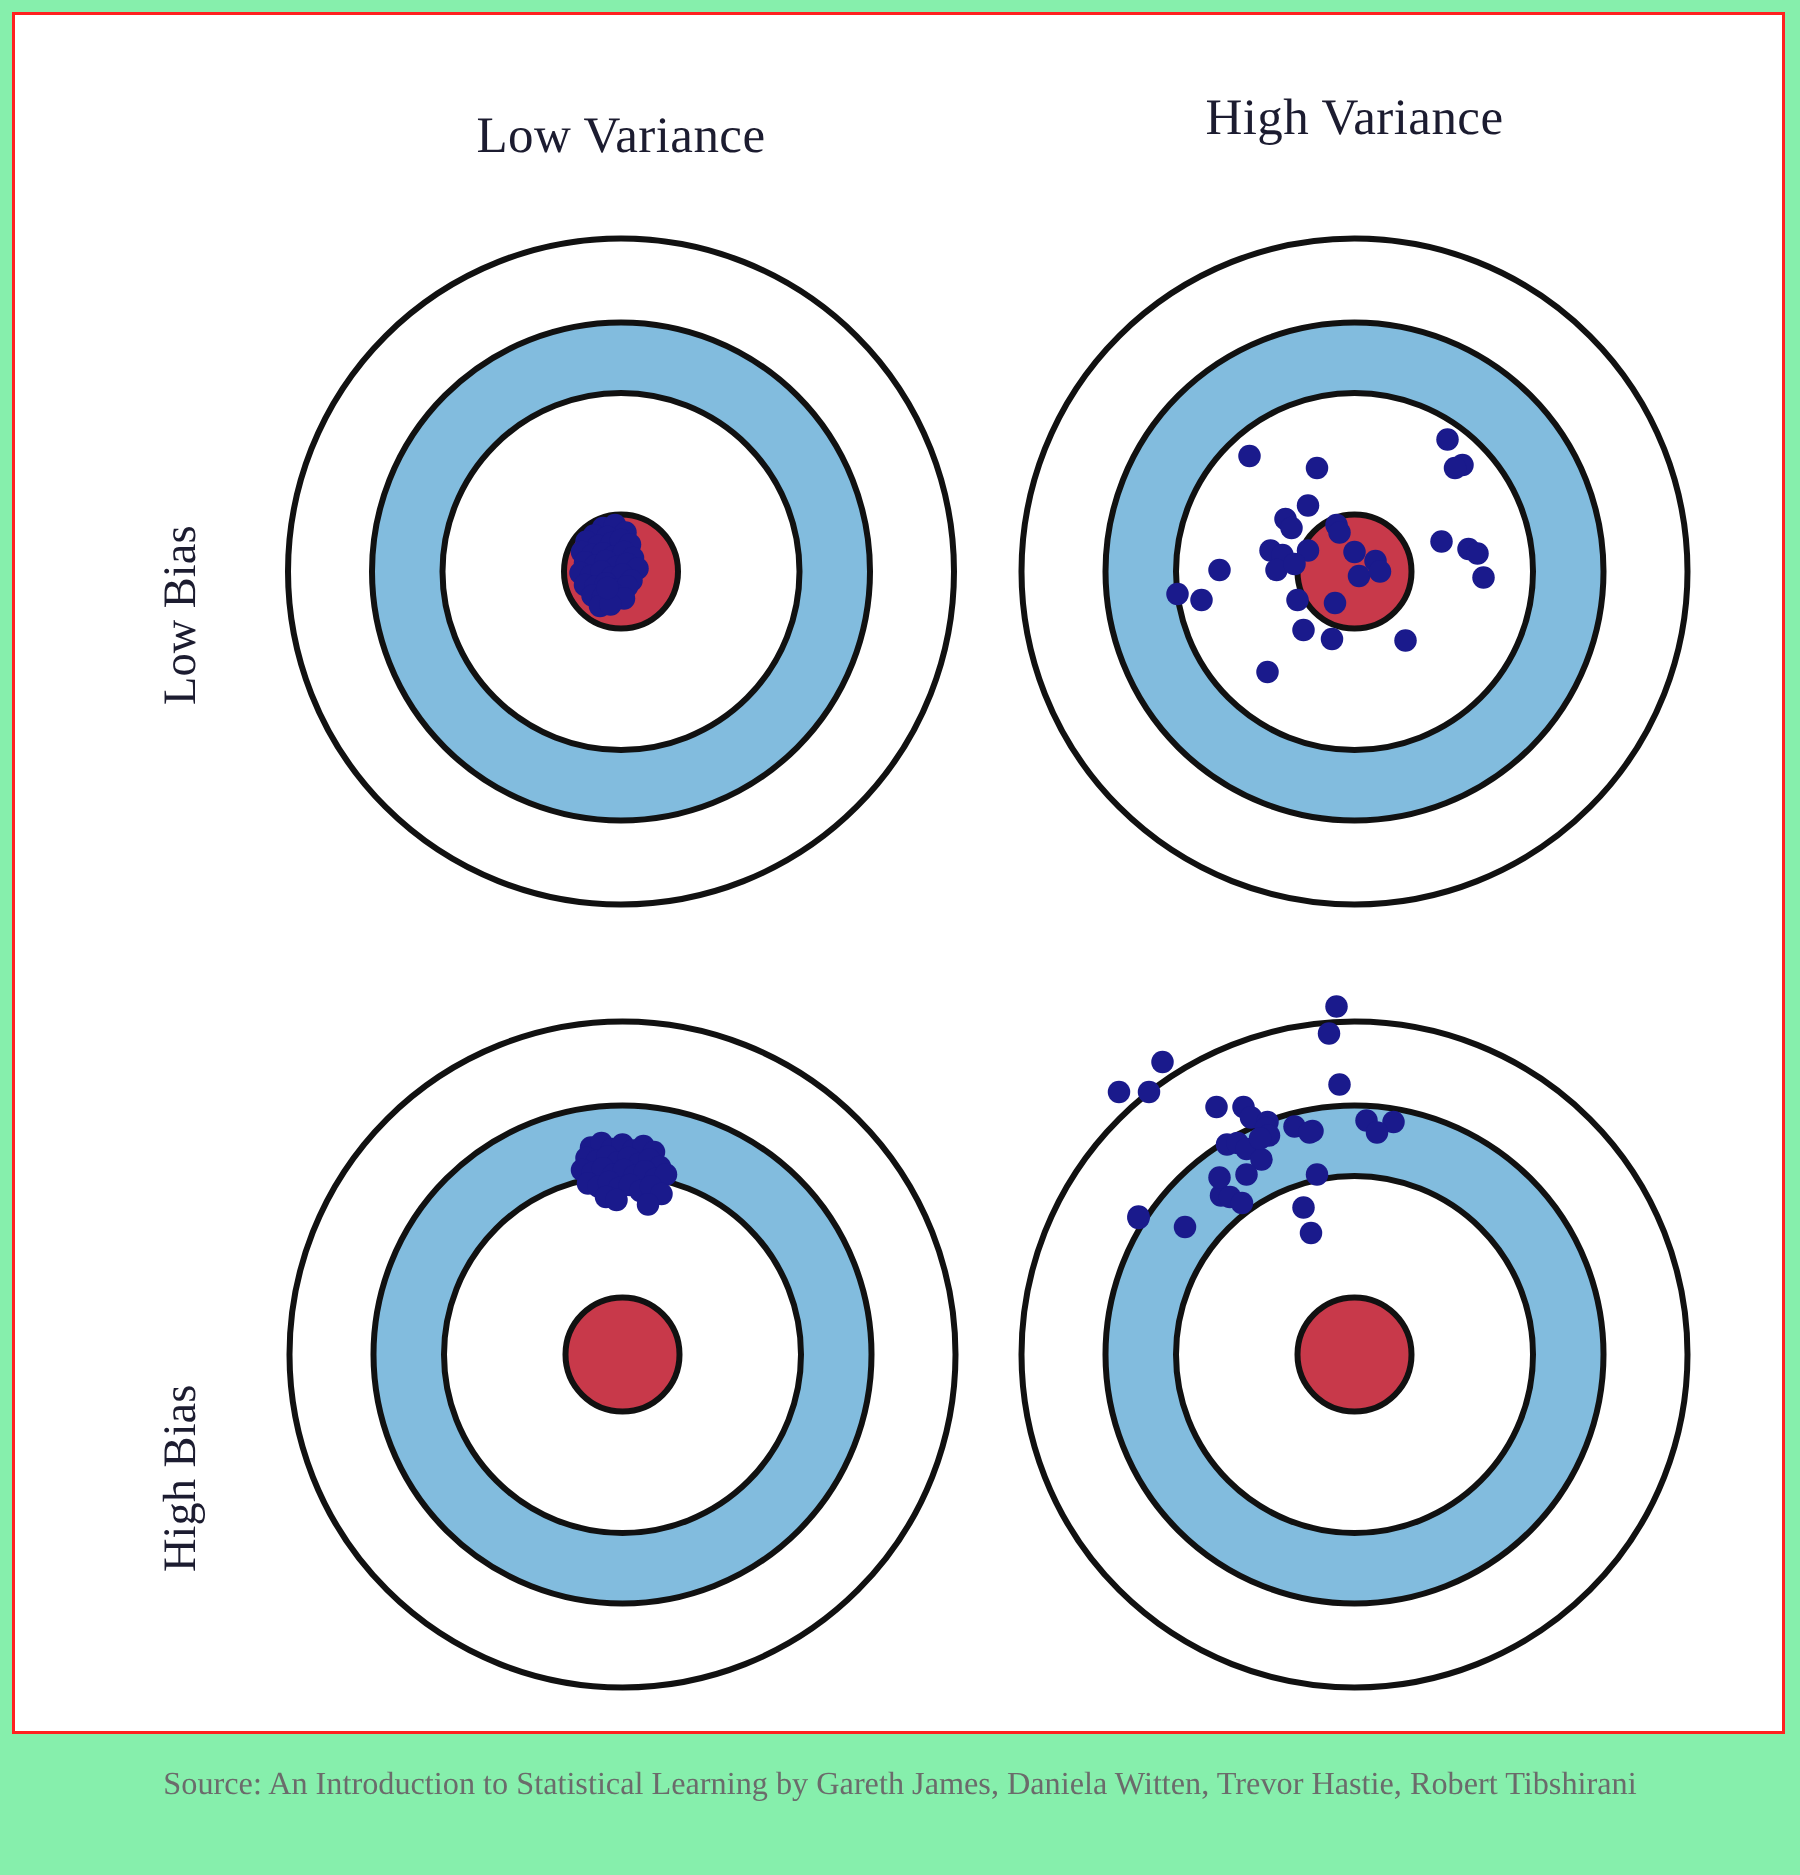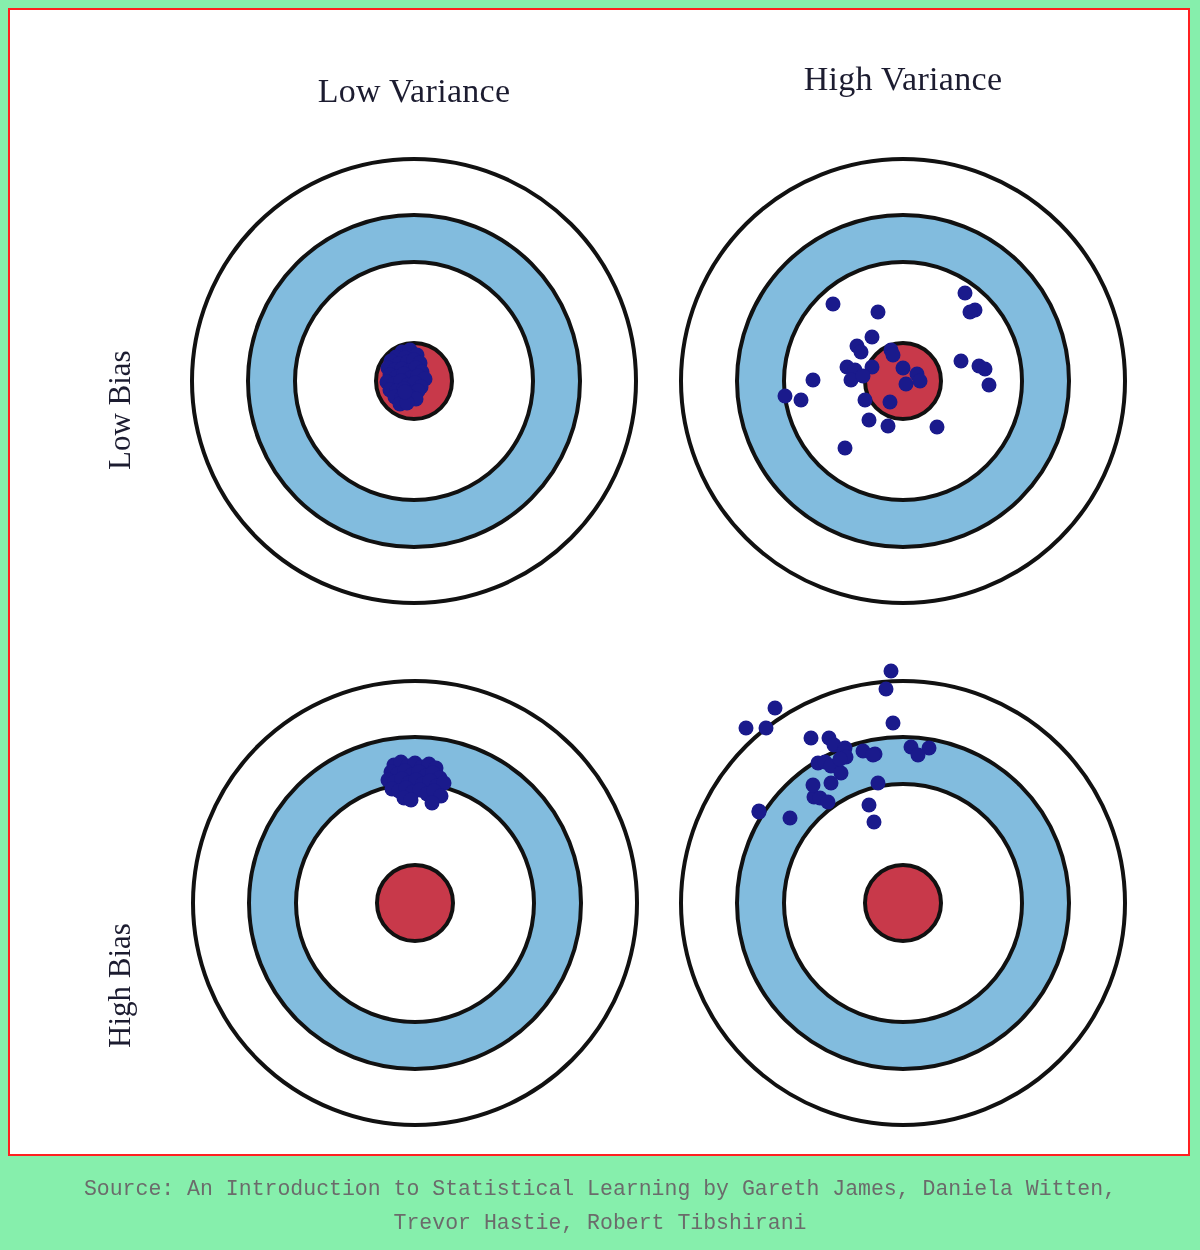--- a/index.html
+++ b/index.html
@@ -71,21 +71,21 @@
     top: 1048px;
     transform: rotate(-90deg);
   }
   
   .caption {
     position: absolute;
     left: 40px;
     top: 1172px;
     width: 1120px;
     text-align: center;
-    font-family: Liberation Mono, monospace;
+    font-family: Liberation Serif, serif;
     font-size: 21.5px;
     line-height: 34px;
     color: #6b6b6b;
   }
 </style>
 </head>
 <body>
 
 <div id="root">
 

